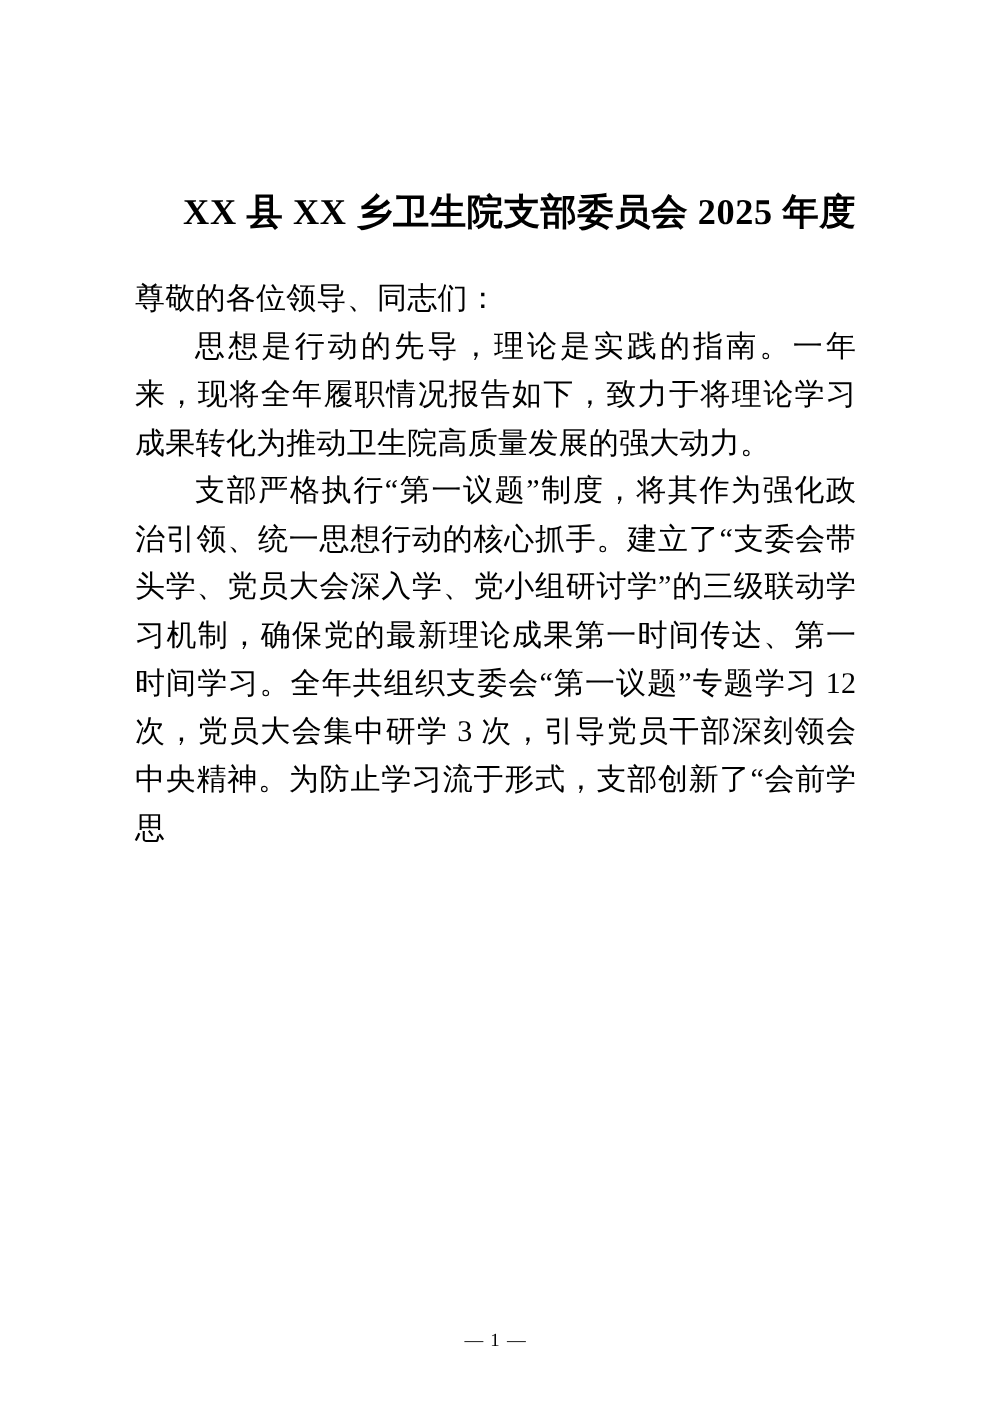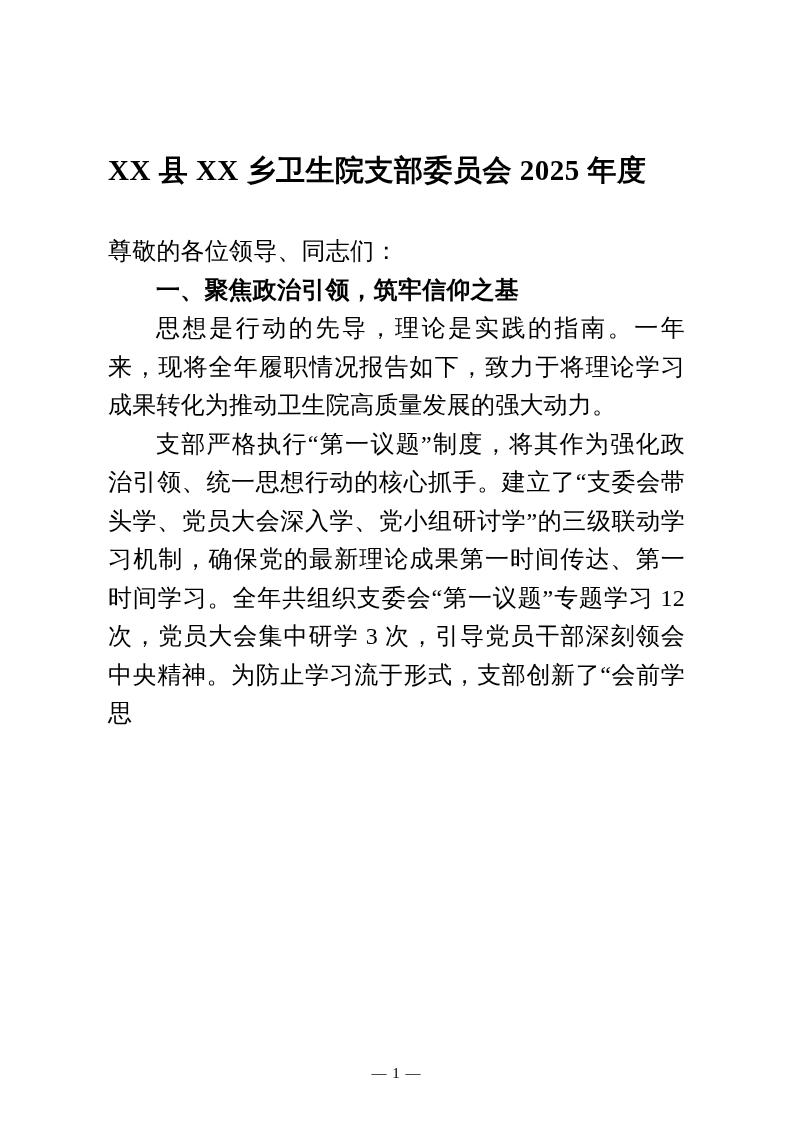--- a/index.html
+++ b/index.html
@@ -16,24 +16,24 @@
   .page {
     position: relative;
     box-sizing: border-box;
     width: 793px;
     height: 1122px;
     padding: 150px 108px 90px 108px;
     overflow: hidden;
     background: #ffffff;
   }
   .doc-title {
-    margin: 0 0 42px 0;
+    margin: 0 0 30px 0;
     font-size: 29px;
     font-weight: bold;
-    text-align: left;
+    text-align: right;
     line-height: 40px;
     letter-spacing: 0.5px;
   }
   .doc-body p {
     margin: 0;
     font-size: 24px;
     line-height: 38.5px;
     text-align: justify;
     text-justify: inter-ideograph;
     letter-spacing: 0.2px;
@@ -64,21 +64,20 @@
 <div class="page">
 
   <h1 class="doc-title">
     <span>XX 县 XX 乡卫生院支部委员会 2025 年度</span><br>
   </h1>
 
   <div class="doc-body">
     <p class="salutation">尊敬的各位领导、同志们：</p>
 
 
-    <p class="heading">一、聚焦政治引领，筑牢信仰之基</p>
 
     <p class="para">思想是行动的先导，理论是实践的指南。一年来，现将全年履职情况报告如下，致力于将理论学习成果转化为推动卫生院高质量发展的强大动力。</p>
 
     <p class="para">支部严格执行“第一议题”制度，将其作为强化政治引领、统一思想行动的核心抓手。建立了“支委会带头学、党员大会深入学、党小组研讨学”的三级联动学习机制，确保党的最新理论成果第一时间传达、第一时间学习。全年共组织支委会“第一议题”专题学习 12 次，党员大会集中研学 3 次，引导党员干部深刻领会中央精神。为防止学习流于形式，支部创新了“会前学思</p>
   </div>
 
   <div class="footer">
     <span>— 1 —</span>
   </div>
 

